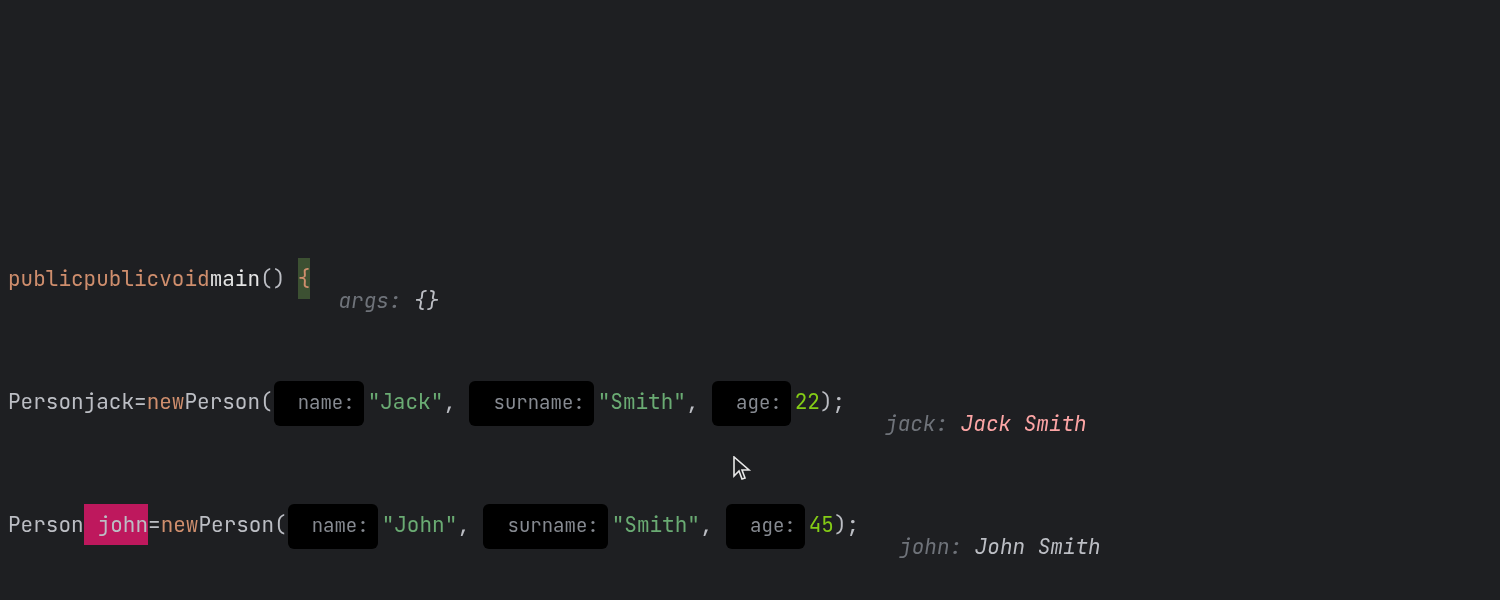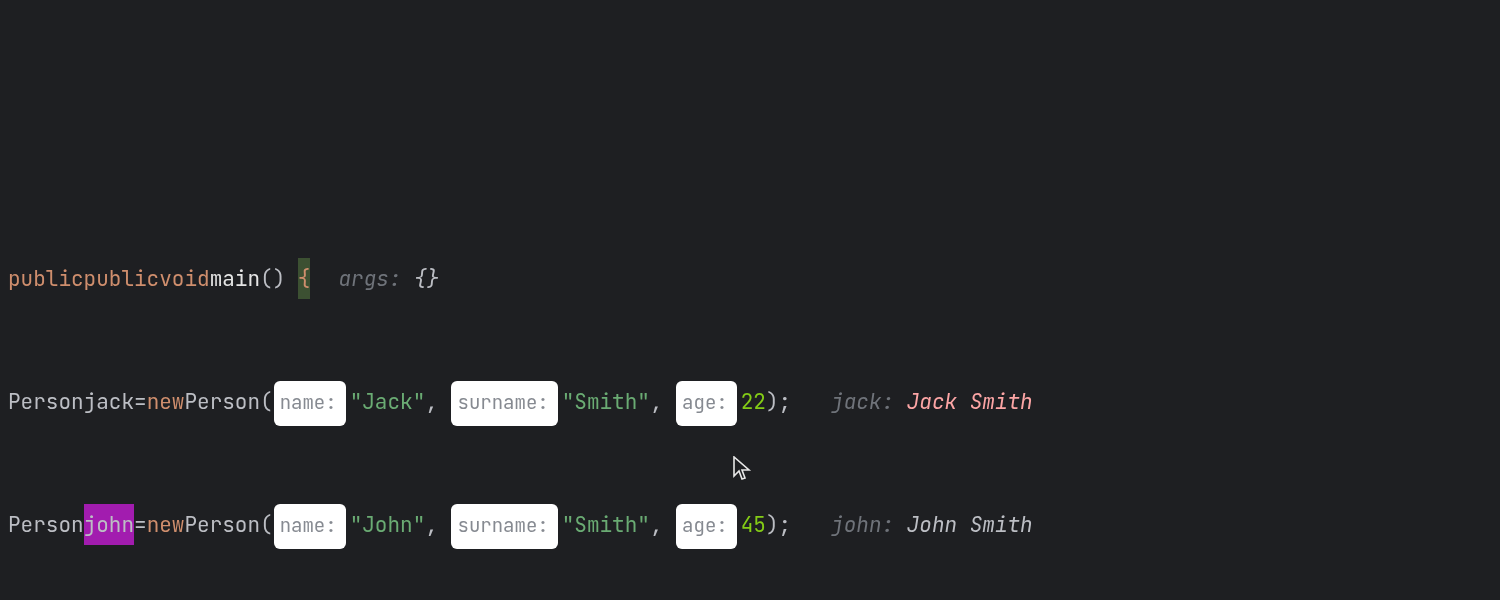--- a/index.html
+++ b/index.html
@@ -30,35 +30,37 @@
   .id { color: #bcbec4; }
   .mname { color: #e5e5e5; }
   .str { color: #6aab73; }
   .num { color: #84cc16; }
   .punct { color: #bcbec4; }
   .brace-hl {
     background: #3c5032;
     color: #cf8e6d;
   }
   .wordsel {
-    background: #a21caf;
+    background: #be185d;
+    padding-left: 14px;
   }
   .param-hint {
-    background: #ffffff;
+    background: #000000;
     color: #868a91;
     border-radius: 6px;
-    padding: 1px 9px 3px 6px;
+    padding: 1px 9px 3px 24px;
     font-size: 19px;
     margin: 0 4px 0 1px;
     display: inline-flex;
     align-items: center;
   }
   .inlay {
     color: #6f737a;
     font-style: italic;
+    margin-top: 22px;
   }
   .inlay-val { color: #bcbec4; font-style: italic; }
   .inlay-orange { color: #fca5a5; font-style: italic; }
   .gap { display:inline-block; }
   .cursor {
     position: absolute;
     left: 732px;
     top: 210px;
     width: 20px;
     height: 26px;

